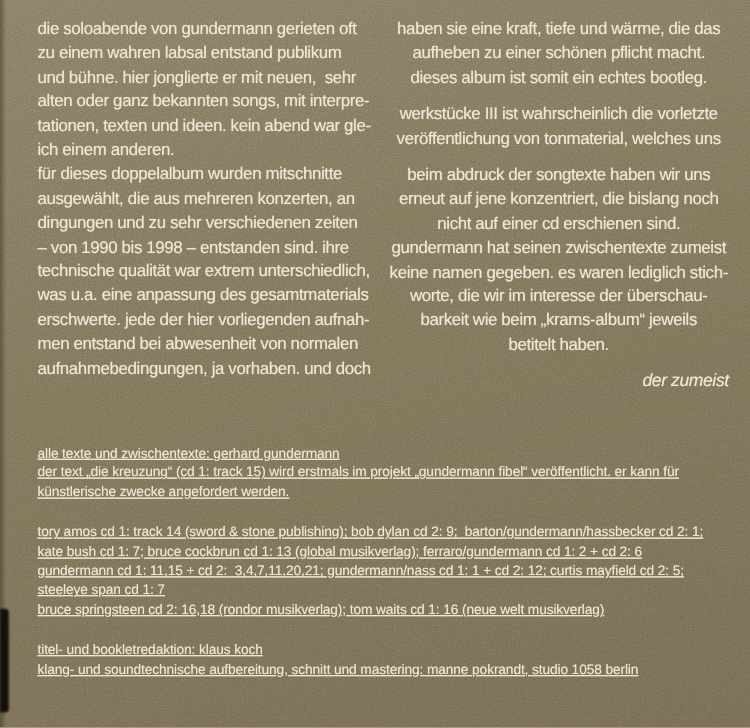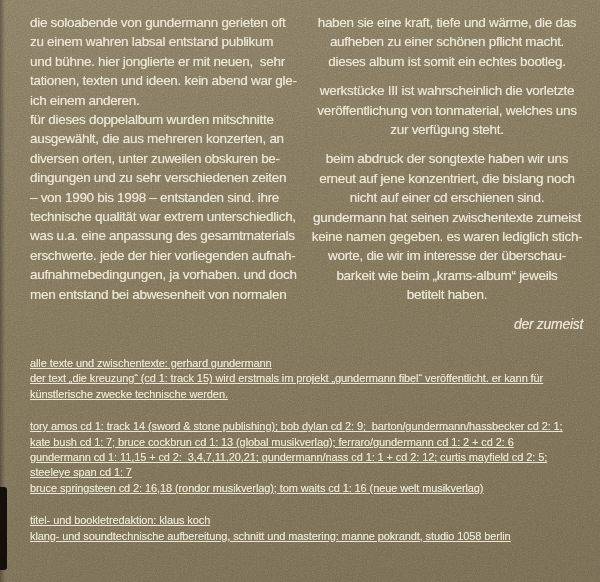--- a/index.html
+++ b/index.html
@@ -90,63 +90,62 @@
     <rect width="600" height="582" filter="url(#grainf)"></rect>
   </svg>
 
   <div class="edge-shade"></div>
   <div class="edge-artifact"></div>
 
   <div class="col col-left">
       <div class="line">die soloabende von gundermann gerieten oft</div>
       <div class="line">zu einem wahren labsal entstand publikum</div>
       <div class="line">und bühne. hier jonglierte er mit neuen,  sehr</div>
+      <div class="line">alten oder ganz bekannten songs, mit interpre-</div>
       <div class="line">tationen, texten und ideen. kein abend war gle-</div>
       <div class="line">ich einem anderen.</div>
       <div class="line">für dieses doppelalbum wurden mitschnitte</div>
       <div class="line">ausgewählt, die aus mehreren konzerten, an</div>
-      <div class="line">diversen orten, unter zuweilen obskuren be-</div>
       <div class="line">dingungen und zu sehr verschiedenen zeiten</div>
       <div class="line">– von 1990 bis 1998 – entstanden sind. ihre</div>
       <div class="line">technische qualität war extrem unterschiedlich,</div>
       <div class="line">was u.a. eine anpassung des gesamtmaterials</div>
       <div class="line">erschwerte. jede der hier vorliegenden aufnah-</div>
+      <div class="line">men entstand bei abwesenheit von normalen</div>
       <div class="line">aufnahmebedingungen, ja vorhaben. und doch</div>
-      <div class="line">men entstand bei abwesenheit von normalen</div>
     </div>
 
   <div class="col col-right">
     <div class="para">
         <div class="line">haben sie eine kraft, tiefe und wärme, die das</div>
         <div class="line">aufheben zu einer schönen pflicht macht.</div>
         <div class="line">dieses album ist somit ein echtes bootleg.</div>
       </div>
     <div class="para">
         <div class="line">werkstücke III ist wahrscheinlich die vorletzte</div>
         <div class="line">veröffentlichung von tonmaterial, welches uns</div>
-        <div class="line">zur verfügung steht.</div>
       </div>
     <div class="para">
         <div class="line">beim abdruck der songtexte haben wir uns</div>
         <div class="line">erneut auf jene konzentriert, die bislang noch</div>
         <div class="line">nicht auf einer cd erschienen sind.</div>
         <div class="line">gundermann hat seinen zwischentexte zumeist</div>
         <div class="line">keine namen gegeben. es waren lediglich stich-</div>
         <div class="line">worte, die wir im interesse der überschau-</div>
         <div class="line">barkeit wie beim „krams-album“ jeweils</div>
         <div class="line">betitelt haben.</div>
       </div>
     <div class="signature">der zumeist</div>
   </div>
 
   <div class="credits">
     <div class="credit-block">
         <div class="line">alle texte und zwischentexte: gerhard gundermann</div>
         <div class="line">der text „die kreuzung“ (cd 1: track 15) wird erstmals im projekt „gundermann fibel“ veröffentlicht. er kann für</div>
-        <div class="line">künstlerische zwecke technische werden.</div>
+        <div class="line">künstlerische zwecke angefordert werden.</div>
       </div>
     <div class="credit-block">
         <div class="line">tory amos cd 1: track 14 (sword &amp; stone publishing); bob dylan cd 2: 9;  barton/gundermann/hassbecker cd 2: 1;</div>
         <div class="line">kate bush cd 1: 7; bruce cockbrun cd 1: 13 (global musikverlag); ferraro/gundermann cd 1: 2 + cd 2: 6</div>
         <div class="line">gundermann cd 1: 11,15 + cd 2:  3,4,7,11,20,21; gundermann/nass cd 1: 1 + cd 2: 12; curtis mayfield cd 2: 5;</div>
         <div class="line">steeleye span cd 1: 7</div>
         <div class="line">bruce springsteen cd 2: 16,18 (rondor musikverlag); tom waits cd 1: 16 (neue welt musikverlag)</div>
       </div>
     <div class="credit-block">
         <div class="line">titel- und bookletredaktion: klaus koch</div>

